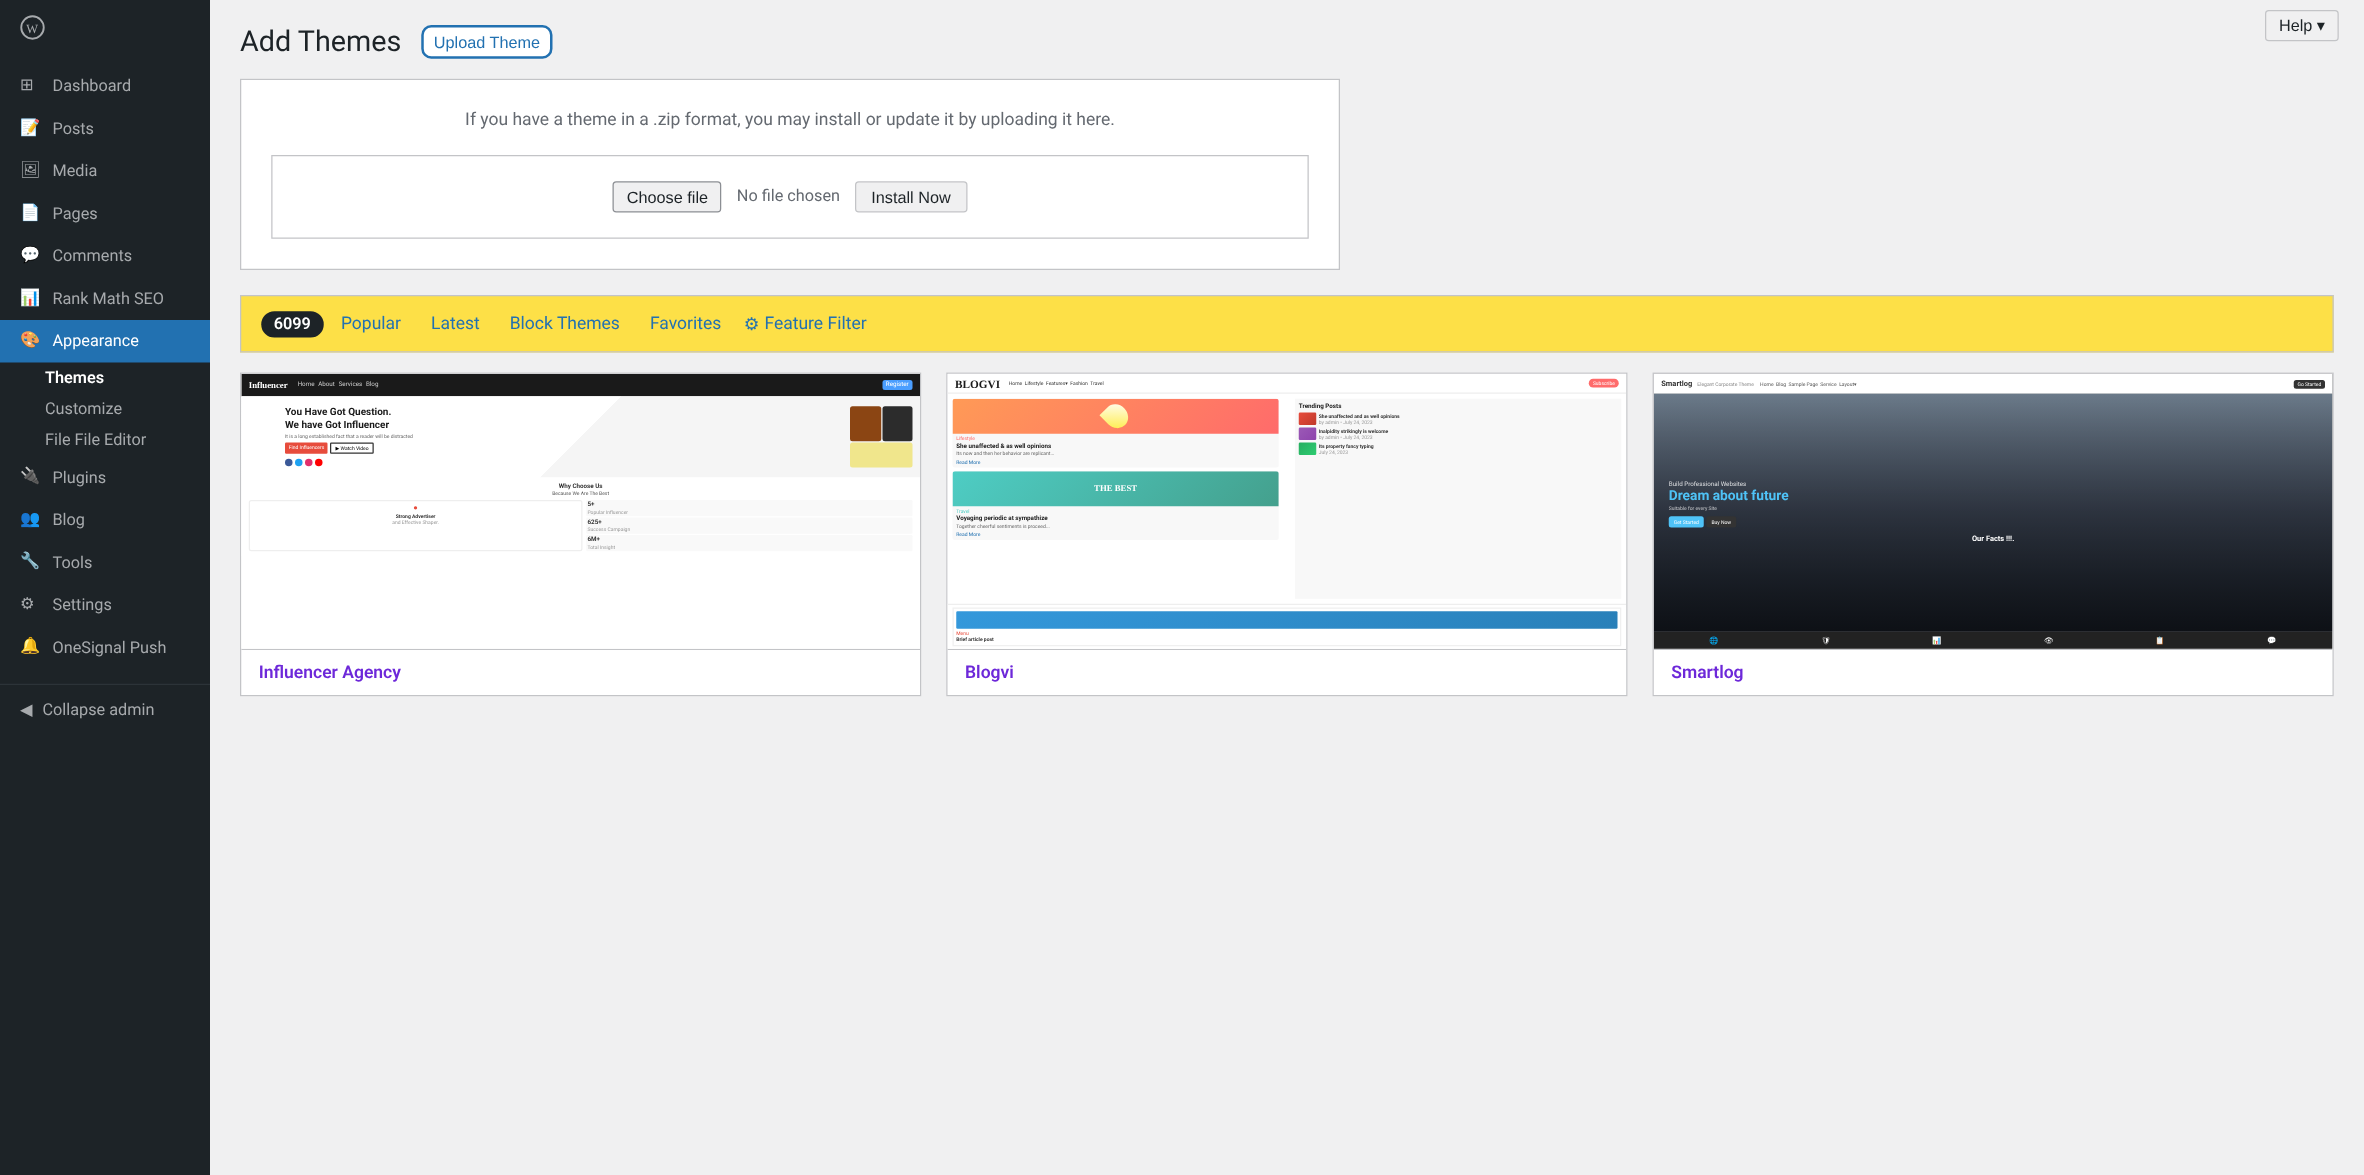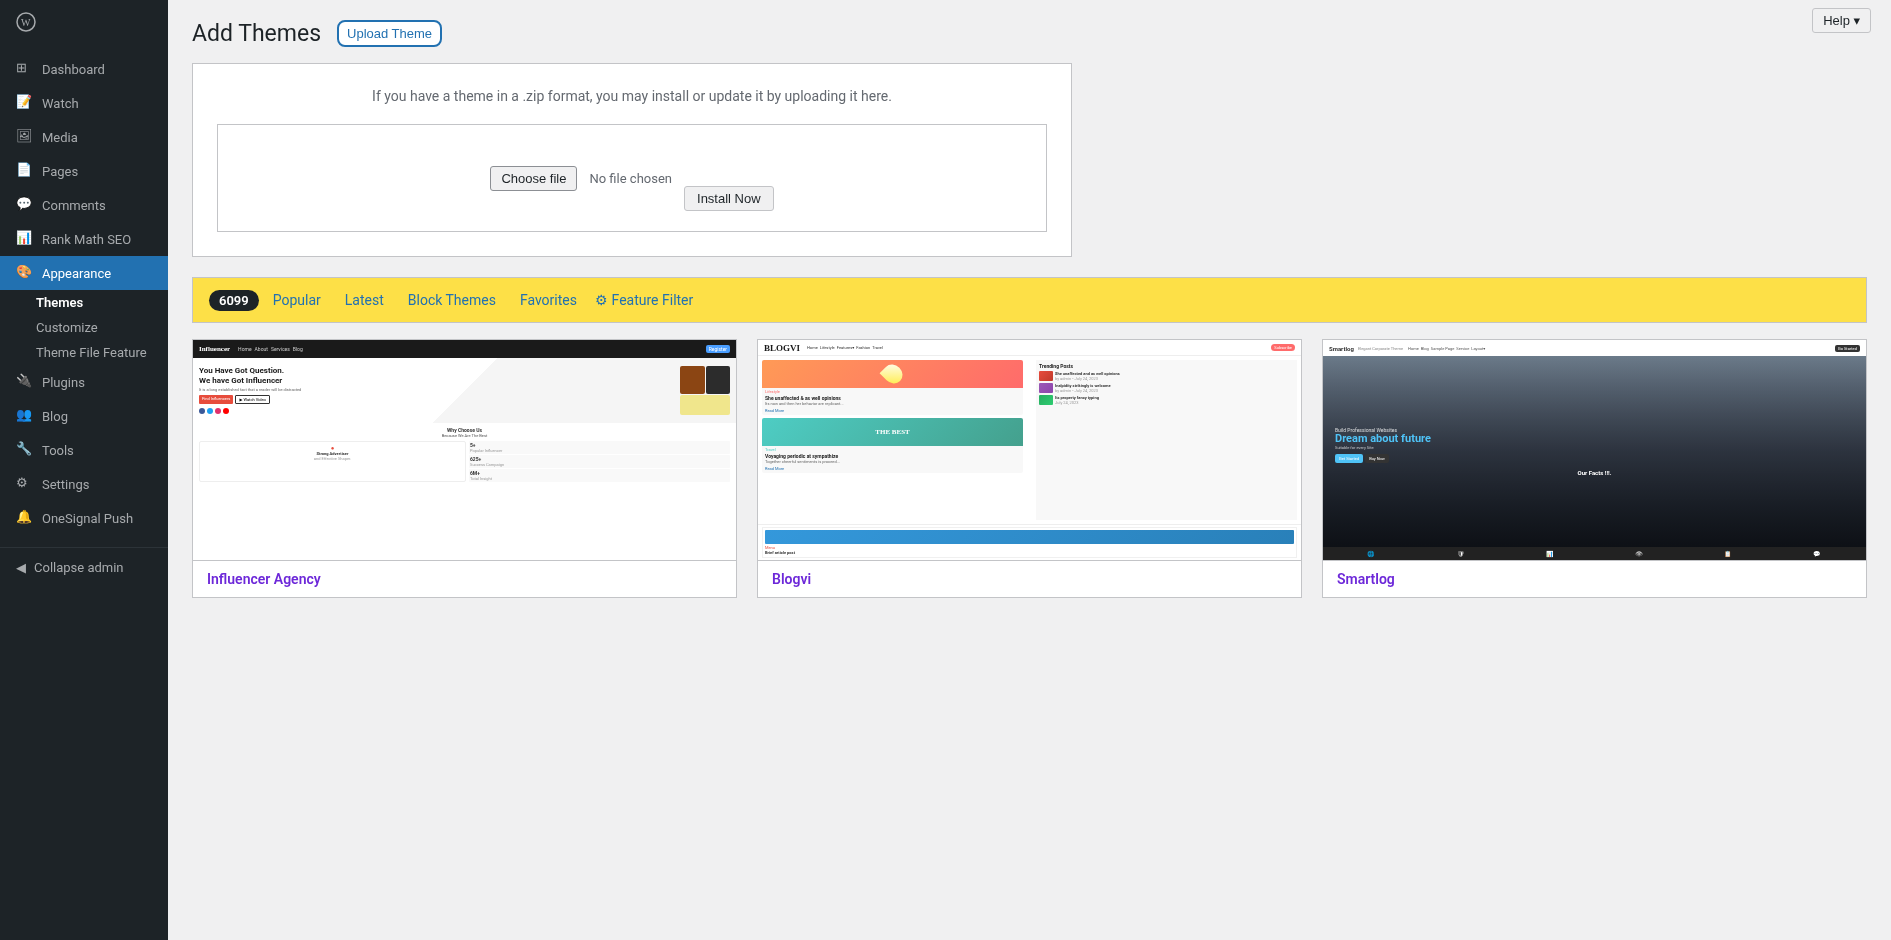--- a/index.html
+++ b/index.html
@@ -131,21 +131,20 @@
       font-size: 13px;
     }
     .install-now-btn {
       background: #f0f0f1;
       border: 1px solid #c3c4c7;
       padding: 4px 12px;
       font-size: 13px;
       cursor: pointer;
       border-radius: 3px;
       color: #1d2327;
-      margin-top: 41px;
     }
 
     
     .filter-bar {
       display: flex;
       align-items: center;
       gap: 4px;
       margin-bottom: 16px;
       background: #fde047;
       border: 1px solid #c3c4c7;
@@ -232,21 +231,21 @@
       overflow: hidden;
     }
 
     
     .inf-nav { background: #1a1a1a; height: 18px; display: flex; align-items: center; padding: 0 6px; gap: 4px; flex-shrink: 0; }
     .inf-nav-logo { color: #fff; font-size: 7px; font-weight: bold; font-family: serif; }
     .inf-nav-links { display: flex; gap: 3px; margin-left: 4px; }
     .inf-nav-link { color: #ccc; font-size: 5px; }
     .inf-nav-btn { background: #4a9eff; color: #fff; font-size: 5px; padding: 1px 3px; border-radius: 2px; margin-left: auto; }
     .inf-hero { background: linear-gradient(135deg, #fff 50%, #f5f5f5 50%); padding: 8px 6px; display: flex; gap: 4px; }
-    .inf-hero-text { flex: 1; }
+    .inf-hero-text { flex: 1; margin-left: 29px; }
     .inf-hero-h1 { font-size: 8px; font-weight: bold; color: #1a1a1a; line-height: 1.2; }
     .inf-hero-p { font-size: 4px; color: #666; margin-top: 2px; }
     .inf-hero-btns { display: flex; gap: 2px; margin-top: 3px; }
     .inf-btn-red { background: #e74c3c; color: #fff; font-size: 4px; padding: 1px 3px; border-radius: 1px; }
     .inf-btn-outline { border: 1px solid #333; font-size: 4px; padding: 1px 3px; border-radius: 1px; }
     .inf-hero-imgs { display: grid; grid-template-columns: 1fr 1fr; gap: 1px; width: 50px; }
     .inf-img-1 { background: #c0392b; height: 28px; border-radius: 2px; }
     .inf-img-2 { background: #2980b9; height: 28px; border-radius: 2px; }
     .inf-img-3 { background: #f39c12; height: 28px; grid-column: span 2; border-radius: 2px; }
 
@@ -314,21 +313,21 @@
     </svg>
   </div>
 
   <div class="sidebar-section">
     <div class="sidebar-item">
       <span class="icon">⊞</span>
       <span>Dashboard</span>
     </div>
     <div class="sidebar-item">
       <span class="icon">📝</span>
-      <span>Watch</span>
+      <span>Posts</span>
     </div>
     <div class="sidebar-item">
       <span class="icon">🖼</span>
       <span>Media</span>
     </div>
     <div class="sidebar-item">
       <span class="icon">📄</span>
       <span>Pages</span>
     </div>
     <div class="sidebar-item">
@@ -344,21 +343,21 @@
       <span>Appearance</span>
     </div>
 
     <div class="sidebar-sub-item active">
       <span>Themes</span>
     </div>
     <div class="sidebar-sub-item">
       <span>Customize</span>
     </div>
     <div class="sidebar-sub-item">
-      <span>Theme File Feature</span>
+      <span>File File Editor</span>
     </div>
 
     <div class="sidebar-item">
       <span class="icon">🔌</span>
       <span>Plugins</span>
     </div>
     <div class="sidebar-item">
       <span class="icon">👥</span>
       <span>Blog</span>
     </div>

